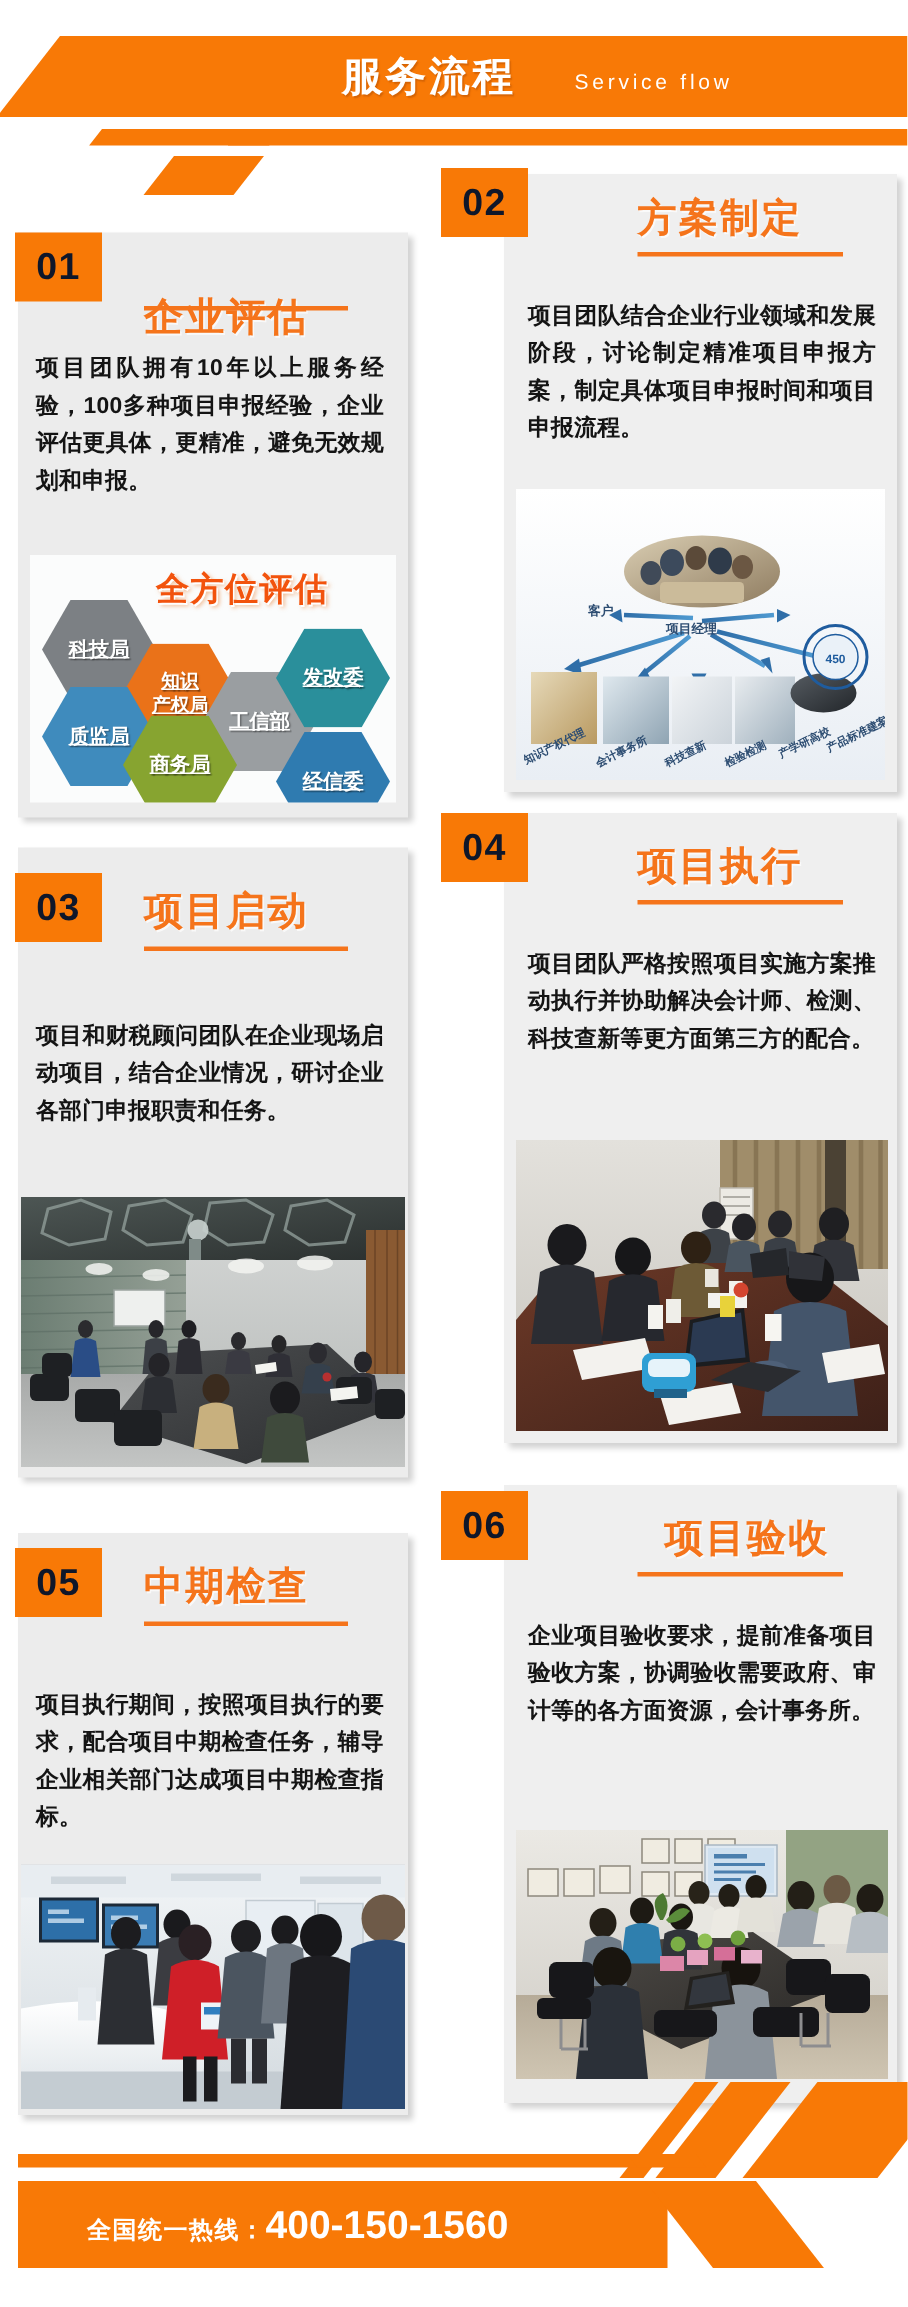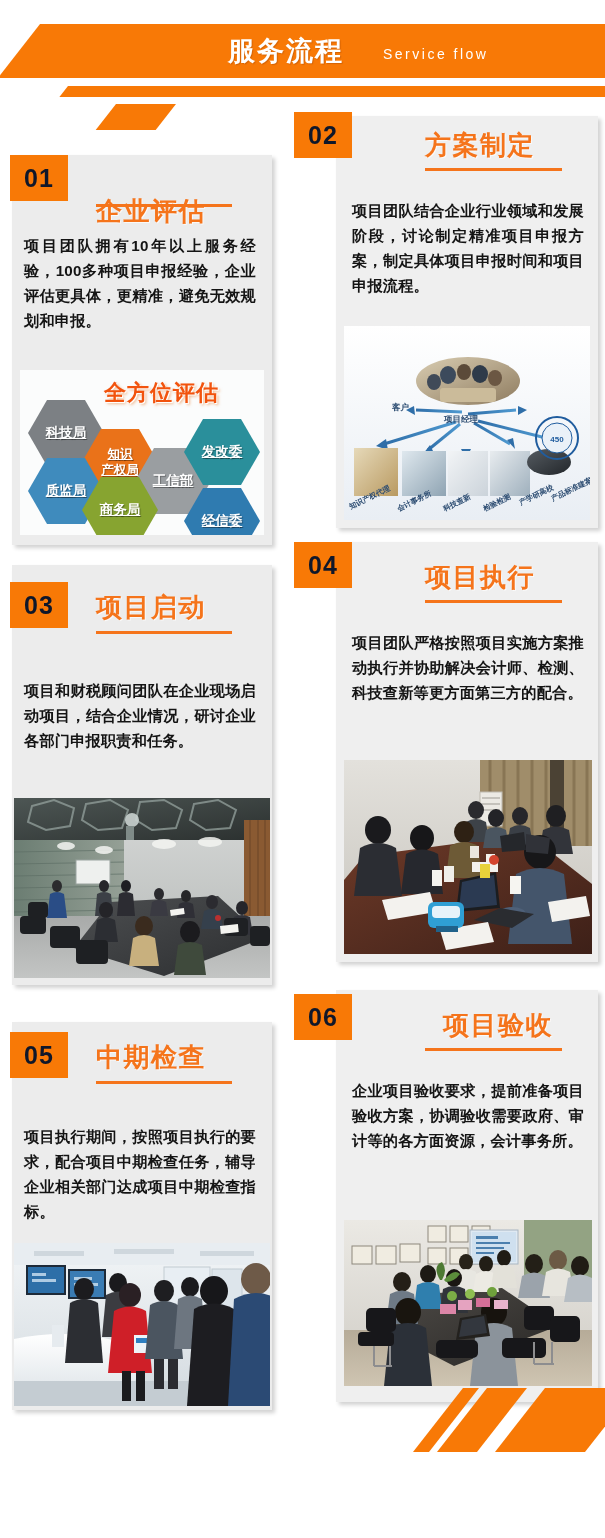--- a/index.html
+++ b/index.html
@@ -780,14 +780,23 @@
         <path d="M96 60 q-8 -14 2 -18 q6 8 0 18 z" fill="#4d7a33"></path>
         <path d="M100 60 q10 -12 16 -6 q-6 8 -14 8 z" fill="#5b8d3b"></path>
       </g>
     </svg>
   </div>
 
   <div class="diag" style="left:438px; top:1388px; width:16px; height:64px;"></div>
   <div class="diag" style="left:462px; top:1388px; width:40px; height:64px;"></div>
   <div class="diag" style="left:520px; top:1388px; width:90px; height:64px;"></div>
 
+  <div id="footer">
+    <div id="ft-thin"></div>
+    <div id="ft-thin-head"></div>
+    <div id="ft-main"></div>
+    <div id="ft-main-head"></div>
+    <div id="ft-hotline">
+      <span>全国统一热线：</span><span id="ft-number">400-150-1560</span>
+    </div>
+  </div>
 
 </div>
 
 </body></html>

